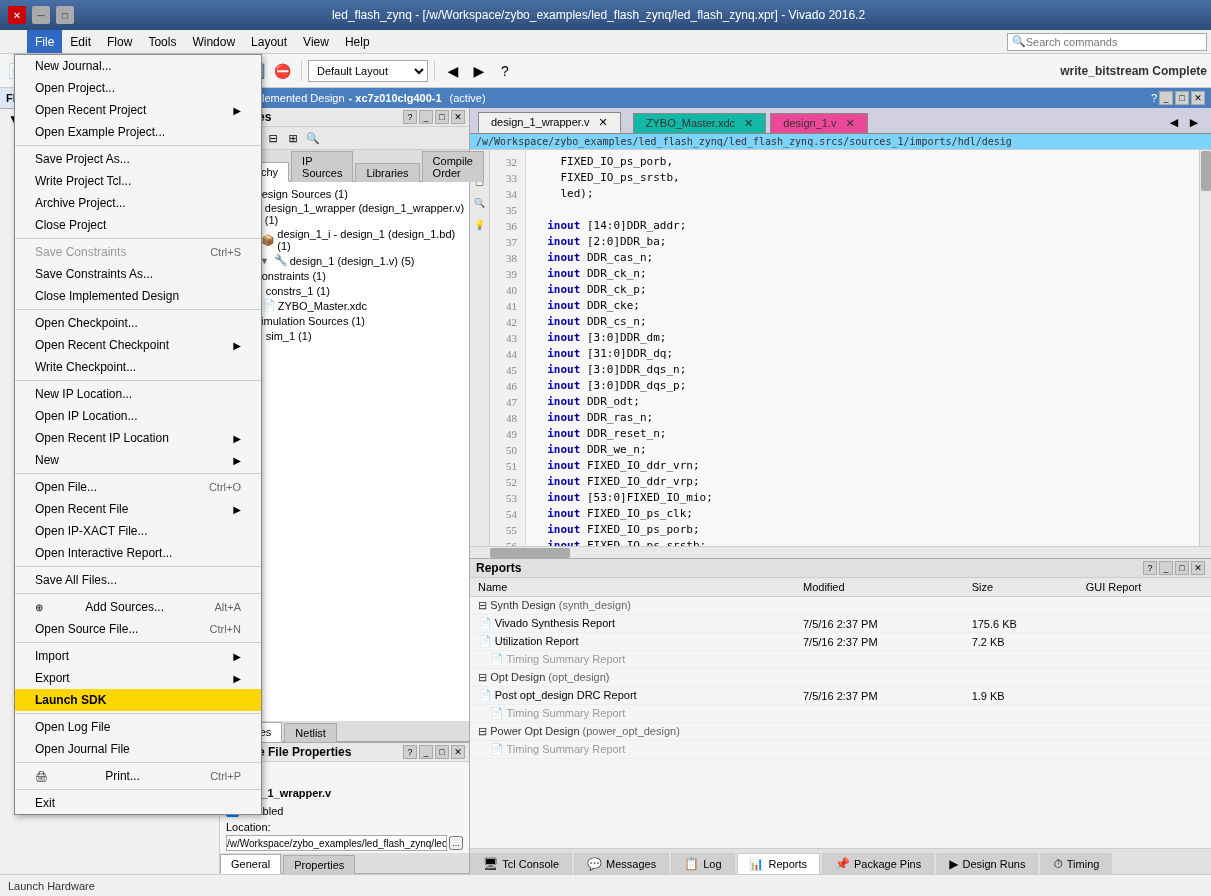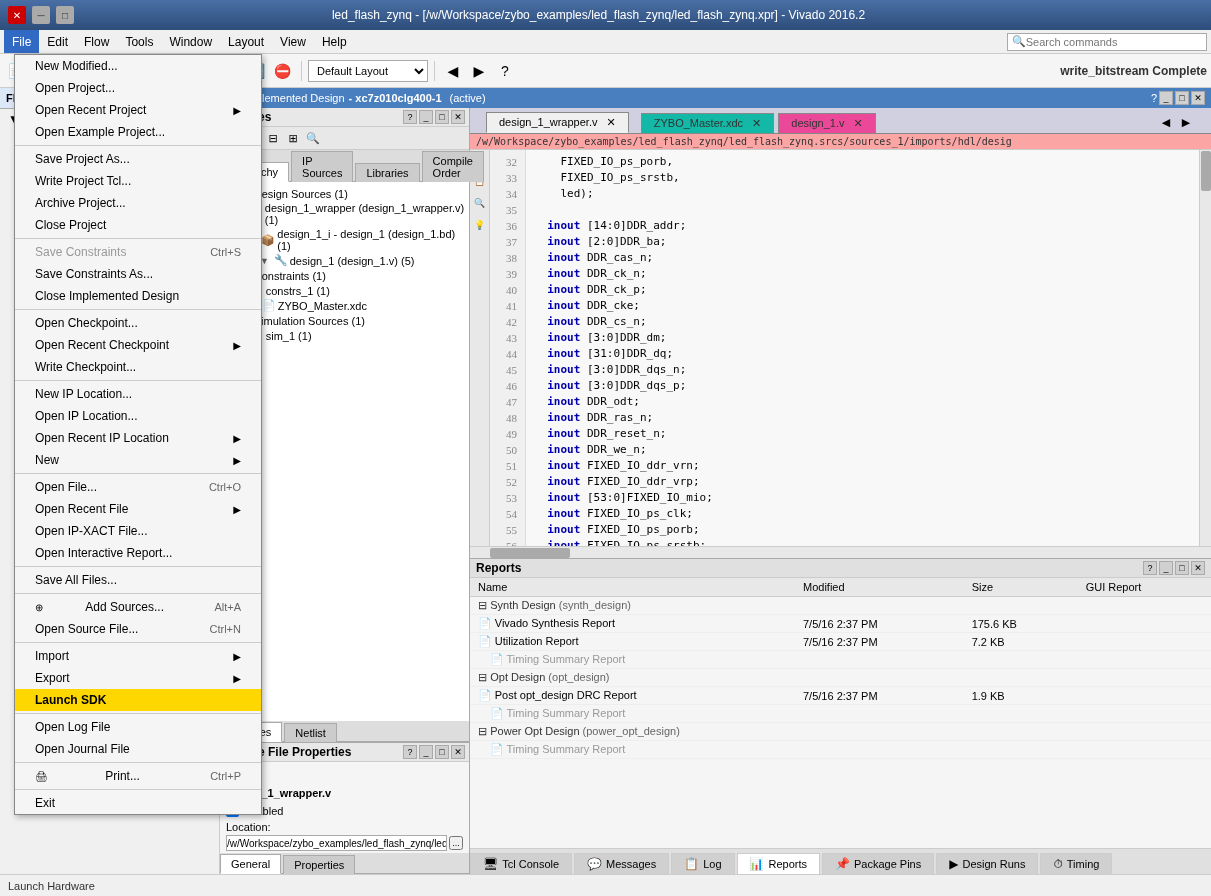--- a/index.html
+++ b/index.html
@@ -333,21 +333,21 @@
     }
     .panel-ctrl-btn {
       width: 14px; height: 14px;
       background: #d0d0d0;
       border: 1px solid #aaa;
       font-size: 9px;
       cursor: pointer;
       display: flex; align-items: center; justify-content: center;
     }
 
-    .file-menu-open { background: #316ac5; color: white; }
+    .file-menu-open { background: #316ac5; color: white; margin-left: 23px; }
   </style>
 </head>
 <body>
 
 <div id="titlebar">
   <div style="display:flex;gap:6px;">
     <button class="win-btn btn-close">✕</button>
     <button class="win-btn btn-min">─</button>
     <button class="win-btn btn-max">□</button>
   </div>
@@ -560,42 +560,42 @@
 
           <div class="panel-tab-bar">
             <div class="panel-tab active">General</div>
             <div class="panel-tab">Properties</div>
           </div>
         </div>
       </div>
 
       <div style="flex:1;display:flex;flex-direction:column;overflow:hidden;">
 
-        <div style="background:#d0d0e0;border-bottom:1px solid #888;display:flex;align-items:center;padding:0 16px;padding-top:4px;overflow-x:auto;">
+        <div style="background:#d0d0e0;border-bottom:1px solid #888;display:flex;align-items:center;padding:0 8px;padding-top:4px;overflow-x:auto;">
           <div style="display:flex;align-items:flex-end;flex:1;">
             <div class="editor-tab active" style="background:#f0f0f0;color:#000;border:1px solid #888;border-bottom:1px solid #f0f0f0;">
               <span>design_1_wrapper.v</span>
               <span style="margin-left:6px;cursor:pointer;">✕</span>
             </div>
             <div class="editor-tab" style="background:#14b8a6;color:#333;border:1px solid #888;border-bottom:none;margin-left:10px;">
               <span>ZYBO_Master.xdc</span>
               <span style="margin-left:6px;">✕</span>
             </div>
             <div class="editor-tab" style="background:#ec4899;color:#333;border:1px solid #888;border-bottom:none;margin-left:2px;">
               <span>design_1.v</span>
               <span style="margin-left:6px;">✕</span>
             </div>
           </div>
           <div style="display:flex;gap:2px;align-items:center;">
             <button class="toolbar-btn" style="width:18px;height:18px;font-size:11px;">◀</button>
             <button class="toolbar-btn" style="width:18px;height:18px;font-size:11px;">▶</button>
           </div>
         </div>
 
-        <div style="background:#fca5a5;padding:2px 6px;font-size:10px;color:#333;border-bottom:1px solid #ccc;font-family:monospace;">/w/Workspace/zybo_examples/led_flash_zynq/led_flash_zynq.srcs/sources_1/imports/hdl/desig</div>
+        <div style="background:#7dd3fc;padding:2px 6px;font-size:10px;color:#333;border-bottom:1px solid #ccc;font-family:monospace;">/w/Workspace/zybo_examples/led_flash_zynq/led_flash_zynq.srcs/sources_1/imports/hdl/desig</div>
 
         <div style="flex:1;display:flex;overflow:hidden;">
 
           <div style="width:20px;background:#e8e8e8;border-right:1px solid #ccc;display:flex;flex-direction:column;align-items:center;padding-top:4px;gap:12px;">
             <span style="font-size:9px;cursor:pointer;">🔒</span>
             <span style="font-size:9px;cursor:pointer;">📋</span>
             <span style="font-size:9px;cursor:pointer;">🔍</span>
             <span style="font-size:9px;cursor:pointer;">💡</span>
           </div>
           <div class="code-area" style="background:#f8f8f8;">
@@ -748,21 +748,21 @@
       </div>
     </div>
   </div>
 </div>
 
 <div id="statusbar">
   <span>Launch Hardware</span>
 </div>
 
 <div id="file-menu-dropdown">
-  <div class="dd-item">New Modified...</div>
+  <div class="dd-item">New Journal...</div>
   <div class="dd-item">Open Project...</div>
   <div class="dd-item">Open Recent Project <span class="dd-arrow">▶</span></div>
   <div class="dd-item">Open Example Project...</div>
   <div class="dd-sep"></div>
   <div class="dd-item">Save Project As...</div>
   <div class="dd-item">Write Project Tcl...</div>
   <div class="dd-item">Archive Project...</div>
   <div class="dd-item">Close Project</div>
   <div class="dd-sep"></div>
   <div class="dd-item disabled">

